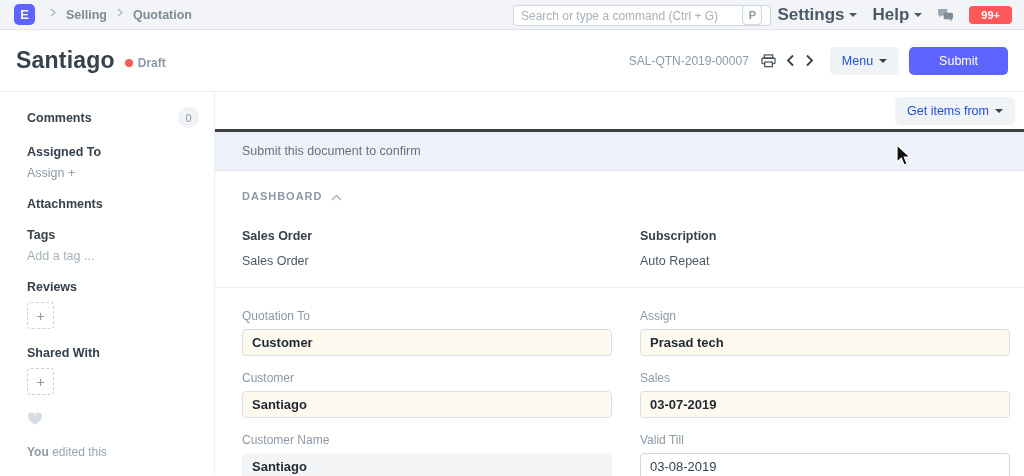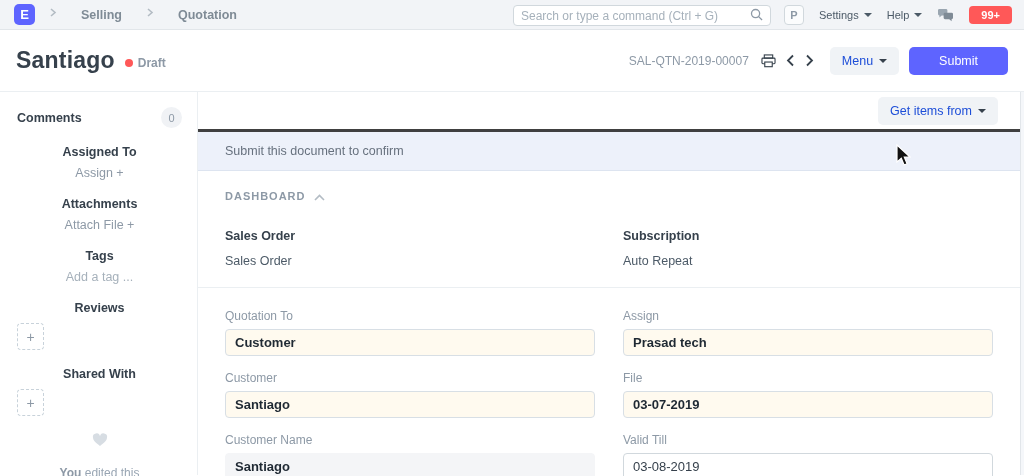--- a/index.html
+++ b/index.html
@@ -4,33 +4,33 @@
 <style>
   * { margin:0; padding:0; box-sizing:border-box; }
   html,body { width:1024px; height:476px; overflow:hidden; }
   body { font-family:"Liberation Sans", sans-serif; color:#36414c; background:#fff; position:relative; }
 
   
   .navbar { height:30px; background:#f2f4f7; border-bottom:1px solid #e2e6ea;
             display:flex; align-items:center; padding:0 14px; position:relative; }
   .logo { width:21px; height:21px; background:#5e64ff; border-radius:5px; color:#fff;
           font-weight:bold; font-size:13px; display:flex; align-items:center; justify-content:center; }
-  .crumbs { display:flex; margin-left:14px; gap:24px; }
+  .crumbs { display:flex; margin-left:14px; gap:9px; }
   .crumb { font-size:12.5px; font-weight:700; color:#7f8b96; cursor:pointer; }
   .crumb-sep svg { display:block; }
   .nav-search { position:absolute; left:513px; top:5px; width:258px; height:21px;
                 background:#fff; border:1px solid #d1d8dd; border-radius:4px;
                 display:flex; align-items:center; padding:0 7px; }
   .nav-search input { flex:1; border:none; outline:none; font-size:12px; color:#36414c;
                       font-family:"Liberation Sans", sans-serif; background:transparent; }
   .nav-search input::placeholder { color:#a6b1bb; }
   .nav-right { position:absolute; right:12px; top:0; height:30px; display:flex; align-items:center; gap:15px; }
   .avatar-p { width:20px; height:20px; background:#fbfcfd; border:1px solid #d1d8dd; border-radius:4px;
               font-size:11px; font-weight:700; color:#8d99a6; display:flex; align-items:center; justify-content:center; }
-  .nav-item { font-size:11px; font-weight:400; color:#4c5a67; display:flex; align-items:center; gap:5px; cursor:pointer; }
+  .nav-item { font-size:17px; font-weight:700; color:#4c5a67; display:flex; align-items:center; gap:5px; cursor:pointer; }
   .caret { width:0; height:0; border-left:4px solid transparent; border-right:4px solid transparent;
            border-top:4px solid #4c5a67; display:inline-block; }
   .chat-icon svg { display:block; }
   .notif-badge { background:#ff5858; color:#fff; font-size:11px; font-weight:700;
                  padding:3px 12px; border-radius:4px; cursor:pointer; }
 
   
   .page-head { height:62px; background:#fff; border-bottom:1px solid #ebeff2;
                display:flex; align-items:center; padding:0 16px; }
   .title { font-size:23px; font-weight:700; color:#36414c; letter-spacing:.2px; }
@@ -41,21 +41,21 @@
   .doc-id { font-size:12px; color:#8d99a6; margin-right:2px; }
   .icon-btn { color:#36414c; cursor:pointer; display:flex; align-items:center; }
   .btn { border:none; border-radius:5px; font-family:"Liberation Sans", sans-serif;
          font-size:12.5px; cursor:pointer; display:inline-flex; align-items:center; gap:6px; }
   .btn-default { background:#f0f3f6; color:#1d4ed8; padding:7px 12px; margin-left:6px; }
   .btn-default .caret { border-top-color:#36414c; }
   .btn-primary { background:#5e64ff; color:#fff; padding:7px 30px; font-weight:400; }
 
   
   .layout { display:flex; height:383px; }
-  .sidebar { width:198px; border-right:1px solid #ebeff2; padding:15px 15px 0 17px; background:#fff; flex:none;text-align:center; }
+  .sidebar { width:215px; border-right:1px solid #ebeff2; padding:15px 15px 0 27px; background:#fff; flex:none; }
   .content { width:823px; background:#fff; border-right:1px solid #e2e6ea; flex:none; }
   .right-strip { flex:1; background:#f5f7fa; }
 
   
   .sb-section { margin-bottom:17px; }
   .sb-head-row { display:flex; align-items:center; justify-content:space-between; }
   .sb-head { font-size:12.5px; font-weight:700; color:#36414c; }
   .count-pill { background:#f0f2f5; color:#8d99a6; font-size:11px; min-width:21px; height:21px;
                 border-radius:11px; display:flex; align-items:center; justify-content:center; padding:0 6px; }
   .sb-action { font-size:12.5px; color:#8d99a6; margin-top:7px; cursor:pointer; }
@@ -176,21 +176,20 @@
         <span class="sb-head">Comments</span>
         <span class="count-pill">0</span>
       </div>
     </div>
     <div class="sb-section">
       <div class="sb-head">Assigned To</div>
       <div class="sb-action">Assign +</div>
     </div>
     <div class="sb-section">
       <div class="sb-head">Attachments</div>
-      <div class="sb-action">Attach File +</div>
     </div>
     <div class="sb-section">
       <div class="sb-head">Tags</div>
       <div class="sb-action sb-muted">Add a tag ...</div>
     </div>
     <div class="sb-section">
       <div class="sb-head">Reviews</div>
       <div class="plus-box">+</div>
     </div>
     <div class="sb-section">
@@ -250,21 +249,21 @@
         </div>
         <div class="field">
           <div class="field-label">Assign</div>
           <div class="field-input mandatory">Prasad tech</div>
         </div>
         <div class="field">
           <div class="field-label">Customer</div>
           <div class="field-input mandatory">Santiago</div>
         </div>
         <div class="field">
-          <div class="field-label">File</div>
+          <div class="field-label">Sales</div>
           <div class="field-input mandatory">03-07-2019</div>
         </div>
         <div class="field">
           <div class="field-label">Customer Name</div>
           <div class="field-input readonly">Santiago</div>
         </div>
         <div class="field">
           <div class="field-label">Valid Till</div>
           <div class="field-input normal">03-08-2019</div>
         </div>

